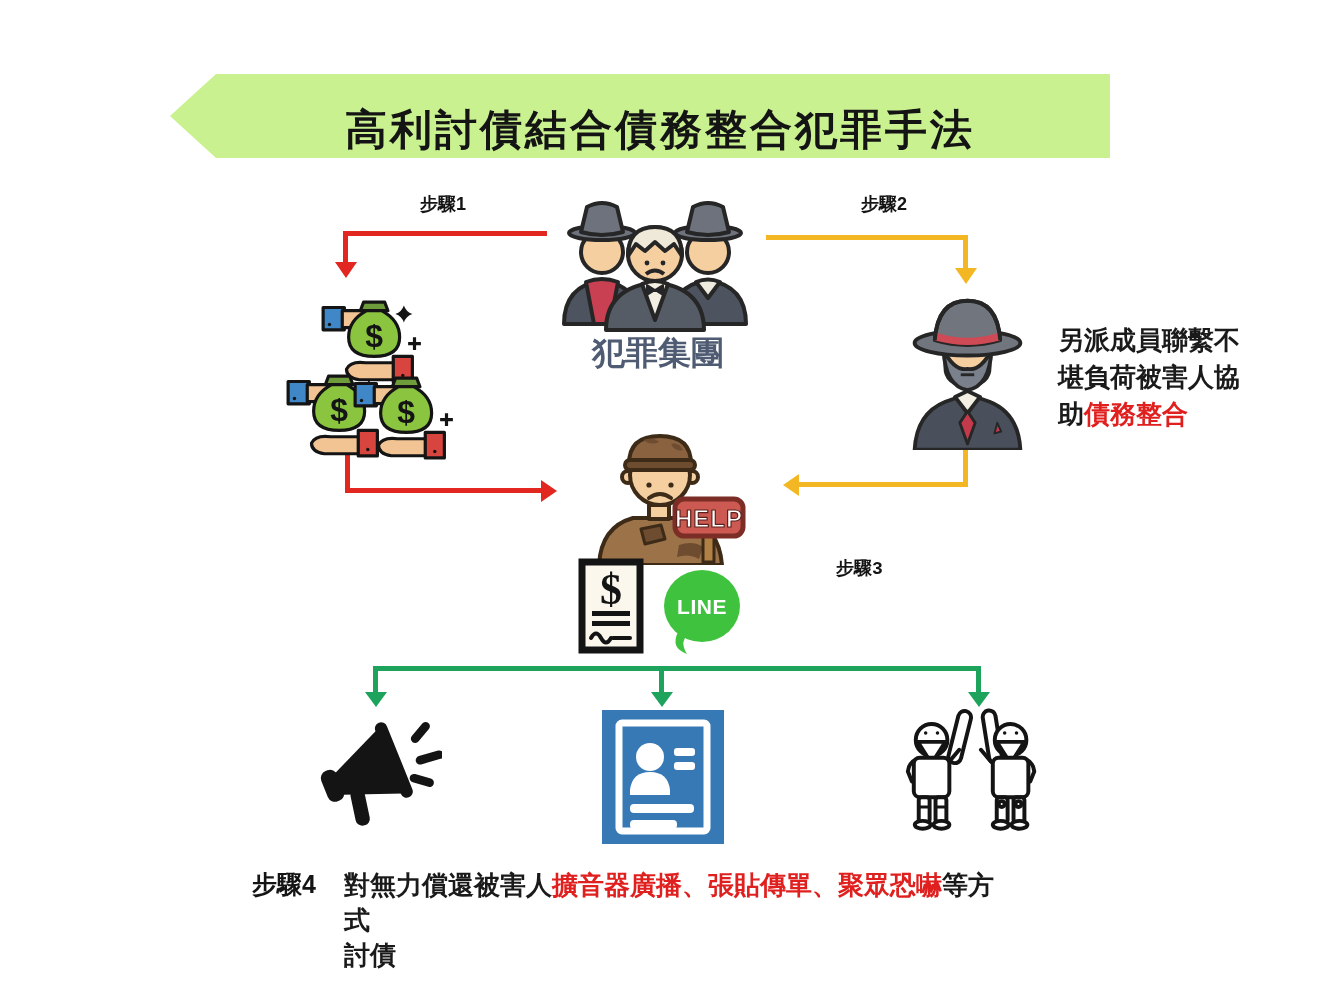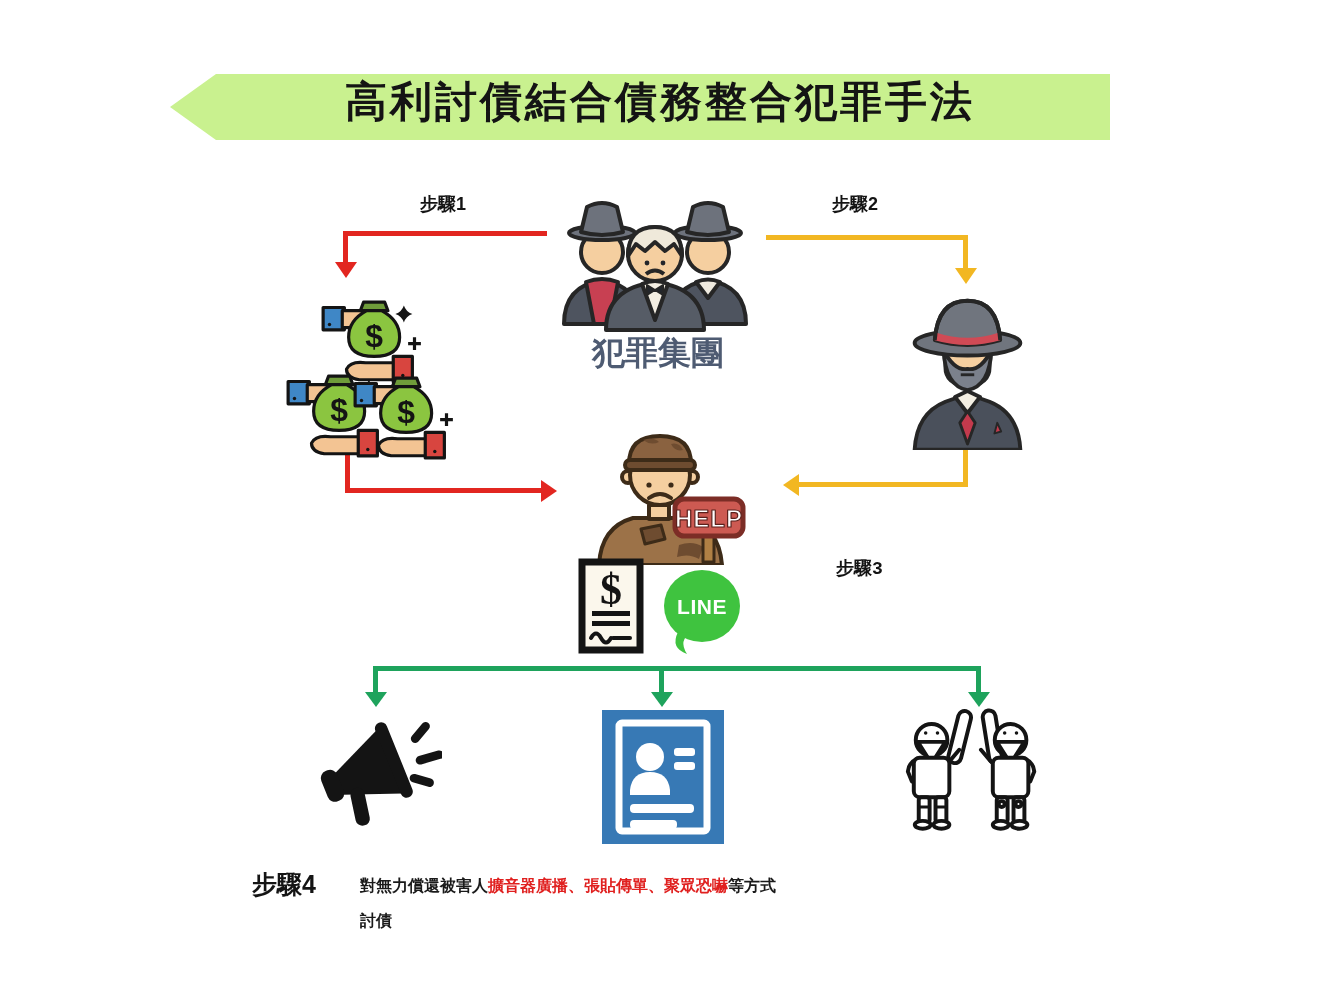--- a/index.html
+++ b/index.html
@@ -3,40 +3,40 @@
 <meta charset="utf-8">
 <style>
   html,body{margin:0;padding:0;background:#fff;}
   #canvas{
     position:relative;width:1344px;height:1008px;background:#ffffff;overflow:hidden;
     font-family:"Liberation Sans",sans-serif;color:var(--text_black,#1a1a1a);
   }
   .abs{position:absolute;}
   
   #banner{
-    left:170px;top:74px;width:940px;height:66px;
+    left:170px;top:74px;width:940px;height:84px;
     background:var(--banner_green,#c9f18f);
     clip-path:polygon(46px 0,100% 0,100% 100%,46px 100%,0 50%);
-    display:flex;align-items:flex-start;justify-content:center;
+    display:flex;align-items:flex-end;justify-content:center;
   }
   #banner .title{
     font-family:"DejaVu Serif",serif;font-weight:700;font-size:42px;
     letter-spacing:3px;color:#141414;padding-left:40px;white-space:nowrap;
   }
   
   .note{font-weight:700;color:var(--text_black,#1a1a1a);}
   .red{color:var(--highlight_red,#e0201f);}
   .step-label{font-weight:700;font-size:18px;color:#141414;}
   #group-label{left:553px;top:331px;width:210px;text-align:center;
     font-weight:700;font-size:33px;color:var(--group_label_gray,#4e5b72);}
   #left-note{left:118px;top:314px;width:172px;font-size:28px;line-height:36px;}
   #right-note{left:1058px;top:322px;width:186px;font-size:26px;line-height:37px;}
   #step3-note{left:757px;top:592px;width:242px;font-size:25px;line-height:35px;}
   #step4-label{left:252px;top:868px;font-size:25px;text-align:center;}
-  #step4-note{left:360px;top:868px;width:660px;font-size:16px;line-height:35px;}
+  #step4-note{left:344px;top:868px;width:660px;font-size:26px;line-height:35px;}
   
   .seg{position:absolute;}
   .red-seg{background:var(--arrow_red,#e22620);}
   .yellow-seg{background:var(--arrow_yellow,#f2b722);}
   .green-seg{background:var(--arrow_green,#1ea35c);}
   .tri{position:absolute;width:0;height:0;}
   .tri-down-red{border-left:11px solid transparent;border-right:11px solid transparent;border-top:16px solid var(--arrow_red,#e22620);}
   .tri-right-red{border-top:11px solid transparent;border-bottom:11px solid transparent;border-left:16px solid var(--arrow_red,#e22620);}
   .tri-down-yellow{border-left:11px solid transparent;border-right:11px solid transparent;border-top:16px solid var(--arrow_yellow,#f2b722);}
   .tri-left-yellow{border-top:11px solid transparent;border-bottom:11px solid transparent;border-right:16px solid var(--arrow_yellow,#f2b722);}
@@ -47,21 +47,21 @@
 </head>
 <body>
 
 <div id="canvas">
 
   <div id="banner" class="abs">
     <div class="title">高利討債結合債務整合犯罪手法</div>
   </div>
 
   <div class="abs step-label" style="left:420px;top:192px;">步驟1</div>
-  <div class="abs step-label" style="left:832px;top:192px;">步驟2</div>
+  <div class="abs step-label" style="left:861px;top:192px;">步驟2</div>
   <div class="abs step-label" style="left:836px;top:556px;font-family:Liberation Mono, monospace;">步驟3</div>
   <div class="abs step-label note" style="left:252px;top:868px;font-size:25px;" id="step4-label">步驟4</div>
 
   <div class="seg red-seg" style="left:343px;top:231px;width:204px;height:5px;"></div>
   <div class="seg red-seg" style="left:343px;top:231px;width:5px;height:32px;"></div>
   <div class="tri tri-down-red" style="left:335px;top:262px;"></div>
 
   <div class="seg red-seg" style="left:345px;top:441px;width:5px;height:52px;"></div>
   <div class="seg red-seg" style="left:345px;top:488px;width:198px;height:5px;"></div>
   <div class="tri tri-right-red" style="left:541px;top:480px;"></div>
@@ -163,20 +163,23 @@
       <path d="M52,113 L65,130 L78,113 L65,107 Z" fill="#f4efe3"></path>
       <path d="M65,128 L73,140 L65,162 L57,140 Z" fill="#c43a4d" stroke-width="3"></path>
       <path d="M96,140 l4,9 l-7,2 Z" fill="#c43a4d" stroke-width="2"></path>
       <ellipse cx="65" cy="57" rx="55" ry="13" fill="#70757e"></ellipse>
       <path d="M31,54 C33,25 45,13 65,13 C85,13 97,25 99,54 Q65,64 31,54 Z" fill="#70757e"></path>
       <path d="M32,46 Q65,57 98,46 L99,54 Q65,64 31,54 Z" fill="#d04a55" stroke="none"></path>
       <path d="M31,54 C33,25 45,13 65,13 C85,13 97,25 99,54" fill="none"></path>
     </g>
   </svg>
 
+  <div class="abs note" id="right-note">
+    <span>另派成員聯繫不堪負荷被害人協助</span><span class="red">債務整合</span>
+  </div>
 
   <svg class="abs" style="left:583px;top:415px;" width="172" height="150" viewBox="0 0 172 150">
     <g stroke="#3d2b18" stroke-width="4" stroke-linejoin="round" stroke-linecap="round">
       <path d="M16,150 Q18,112 50,103 L104,103 Q136,112 139,150 Z" fill="#9c7248"></path>
       <path d="M58,114 l20,-4 l4,14 l-20,5 Z" fill="#6e4c30" stroke-width="3"></path>
       <path d="M96,130 q14,-5 24,2 l-4,12 q-10,-6 -22,-2 Z" fill="#6e4c30" stroke="none"></path>
       <rect x="66" y="90" width="20" height="14" fill="#f5cfa0"></rect>
       <circle cx="45" cy="62" r="6" fill="#f5cfa0"></circle>
       <circle cx="109" cy="62" r="6" fill="#f5cfa0"></circle>
       <circle cx="77" cy="60" r="30" fill="#f5cfa0"></circle>

